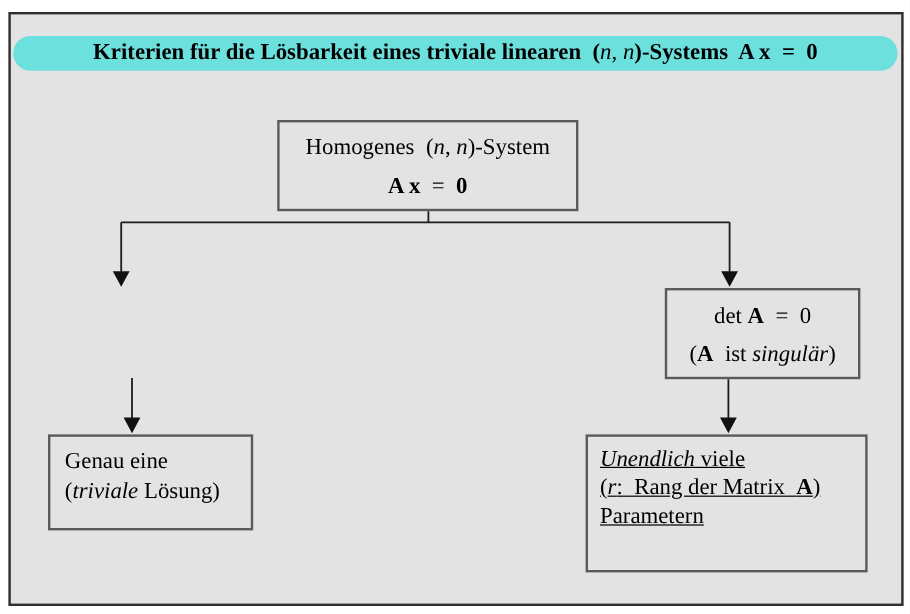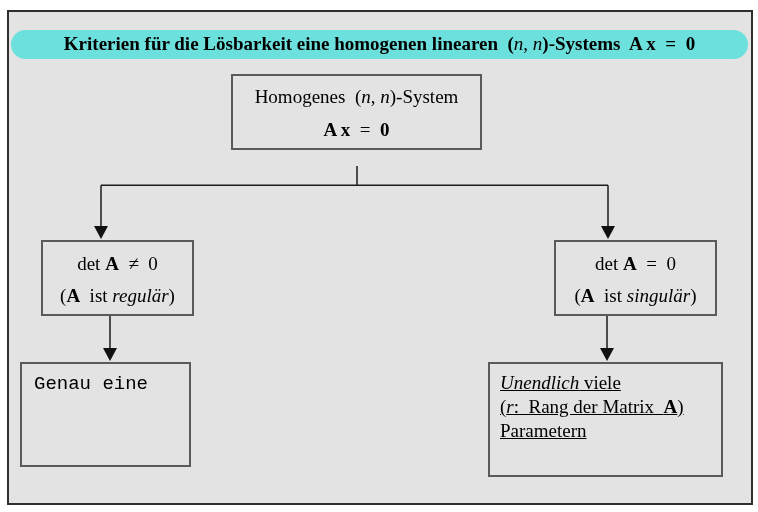--- a/index.html
+++ b/index.html
@@ -38,69 +38,66 @@
   .node {
     position: absolute;
     background: var(--frame-bg);
     border: 2px solid var(--box-border);
     font-size: 19px;
     z-index: 2;
   }
   .node .rline { white-space: pre; }
   .banner .rline { white-space: pre; display: inline; }
   .node.centered { text-align: center; }
-  .box-top     { left: 231px; top:  74px; width: 251px; height: 76px; padding-top: 4px;  line-height: 33px; }
+  .box-top     { left: 231px; top:  100px; width: 251px; height: 76px; padding-top: 4px;  line-height: 33px; }
   .box-ml      { left:  41px; top: 240px; width: 153px; height: 76px; padding-top: 6px;  line-height: 32px; }
   .box-mr      { left: 554px; top: 240px; width: 163px; height: 76px; padding-top: 6px;  line-height: 32px; }
-  .box-bl      { left:  20px; top: 362px; width: 171px; height: 105px; padding: 8px 6px 0 12px; line-height: 25px; font-family: Liberation Mono, monospace; }
+  .box-bl      { left:  40px; top: 362px; width: 171px; height: 80px; padding: 8px 6px 0 12px; line-height: 25px; }
   .box-br      { left: 488px; top: 362px; width: 235px; height: 115px; padding: 7px 6px 0 10px; line-height: 24px; text-decoration: underline; }
   .seg-n { font-weight: normal; font-style: normal; }
   .seg-b { font-weight: bold;   font-style: normal; }
   .seg-i { font-weight: normal; font-style: italic; }
   .seg-bi{ font-weight: normal;   font-style: italic; }
   svg.connectors {
     position: absolute; left: 0; top: 0;
     width: 758px; height: 512px;
     z-index: 1;
   }
 </style>
 </head>
 <body>
 
 <div class="stage">
 
   <div class="frame"></div>
 
-  <div class="banner"><div class="rline"><span class="seg-b">Kriterien für die Lösbarkeit eine homogenen linearen  (</span><span class="seg-bi">n, n</span><span class="seg-b">)-Systems  A x  =  0</span></div></div>
+  <div class="banner"><div class="rline"><span class="seg-b">Kriterien für die Lösbarkeit eines triviale linearen  (</span><span class="seg-bi">n, n</span><span class="seg-b">)-Systems  A x  =  0</span></div></div>
 
   <svg class="connectors" viewBox="0 0 758 512" xmlns="http://www.w3.org/2000/svg">
     <path d="M357 166 V185.25 M101 185.25 H608 M101 185.25 V227 M608 185.25 V227 M110 315 V349 M607 315 V349" stroke="#1c1c1c" stroke-width="1.5" fill="none"></path>
     <polygon points="94,226 108,226 101,239" fill="#111"></polygon>
     <polygon points="601,226 615,226 608,239" fill="#111"></polygon>
     <polygon points="103,348 117,348 110,361" fill="#111"></polygon>
     <polygon points="600,348 614,348 607,361" fill="#111"></polygon>
   </svg>
 
   <div class="node centered box-top">
       <div class="rline"><span class="seg-n">Homogenes  (</span><span class="seg-i">n</span><span class="seg-n">, </span><span class="seg-i">n</span><span class="seg-n">)-System</span></div>
       <div class="rline"><span class="seg-b">A x</span><span class="seg-n">  =  </span><span class="seg-b">0</span></div>
     </div>
 
-  <div class="node centered box-ml">
-      <div class="rline"><span class="seg-n">det </span><span class="seg-b">A</span><span class="seg-n">  ≠  0</span></div>
-      <div class="rline"><span class="seg-n">(</span><span class="seg-b">A</span><span class="seg-n">  ist </span><span class="seg-i">regulär</span><span class="seg-n">)</span></div>
-    </div>
 
   <div class="node centered box-mr">
       <div class="rline"><span class="seg-n">det </span><span class="seg-b">A</span><span class="seg-n">  =  0</span></div>
       <div class="rline"><span class="seg-n">(</span><span class="seg-b">A</span><span class="seg-n">  ist </span><span class="seg-i">singulär</span><span class="seg-n">)</span></div>
     </div>
 
   <div class="node box-bl">
       <div class="rline"><span class="seg-n">Genau eine</span></div>
+      <div class="rline"><span class="seg-n">(</span><span class="seg-i">triviale</span><span class="seg-n"> Lösung)</span></div>
     </div>
 
   <div class="node box-br">
       <div class="rline"><span class="seg-i">Unendlich</span><span class="seg-n"> viele</span></div>
       <div class="rline"><span class="seg-n">(</span><span class="seg-i">r</span><span class="seg-n">:  Rang der Matrix  </span><span class="seg-b">A</span><span class="seg-n">)</span></div>
       <div class="rline"><span class="seg-n">Parametern</span></div>
     </div>
 
 </div>
 

